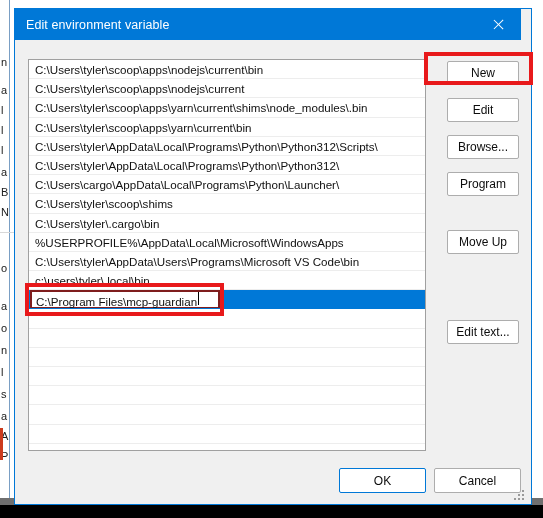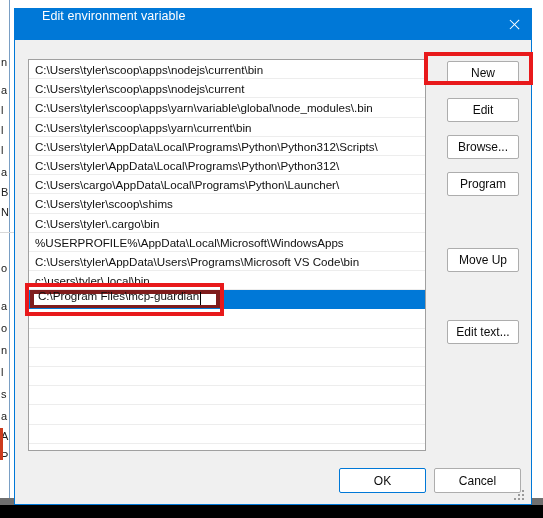--- a/index.html
+++ b/index.html
@@ -101,21 +101,21 @@
     overflow: hidden;
   }
   .titlebar {
     position: absolute;
     left: 0;
     top: 0;
     width: 506px;
     height: 31px;
     background: #0078d7;
     display: flex;
-    padding-left: 16px;
+    align-items: center;
   }
   .title-text {
     margin-left: 11px;
     color: #ffffff;
     font-size: 12.5px;
     letter-spacing: 0.1px;
     font-family: "Liberation Sans", sans-serif;
     white-space: nowrap;
   }
   .close-btn {
@@ -181,24 +181,24 @@
   .lb-row.empty { color: transparent; }
 
   
   .inline-edit {
     position: absolute;
     left: 1px;
     top: 0px;
     width: 190px;
     height: 19px;
     background: #ffffff;
-    border: 4px solid #7f1d1d;
+    border: 2px solid #7f1d1d;
     box-sizing: border-box;
     display: flex;
-    align-items: flex-end;
+    align-items: flex-start;
     padding-left: 4px;
   }
   .inline-edit-text {
     font-size: 11.6px;
     color: #101010;
     white-space: nowrap;
     font-family: "Liberation Sans", sans-serif;
   }
   .caret {
     display: inline-block;
@@ -294,21 +294,21 @@
     <div class="titlebar">
       <div class="title-text">Edit environment variable</div>
       <div class="close-btn">
         <div class="close-glyph"></div>
       </div>
     </div>
 
     <div class="listbox">
       <div class="lb-row">C:\Users\tyler\scoop\apps\nodejs\current\bin</div>
       <div class="lb-row">C:\Users\tyler\scoop\apps\nodejs\current</div>
-      <div class="lb-row">C:\Users\tyler\scoop\apps\yarn\variable\global\node_modules\.bin</div>
+      <div class="lb-row">C:\Users\tyler\scoop\apps\yarn\current\shims\node_modules\.bin</div>
       <div class="lb-row">C:\Users\tyler\scoop\apps\yarn\current\bin</div>
       <div class="lb-row">C:\Users\tyler\AppData\Local\Programs\Python\Python312\Scripts\</div>
       <div class="lb-row">C:\Users\tyler\AppData\Local\Programs\Python\Python312\</div>
       <div class="lb-row">C:\Users\cargo\AppData\Local\Programs\Python\Launcher\</div>
       <div class="lb-row">C:\Users\tyler\scoop\shims</div>
       <div class="lb-row">C:\Users\tyler\.cargo\bin</div>
       <div class="lb-row">%USERPROFILE%\AppData\Local\Microsoft\WindowsApps</div>
       <div class="lb-row">C:\Users\tyler\AppData\Users\Programs\Microsoft VS Code\bin</div>
       <div class="lb-row">c:\users\tyler\.local\bin</div>
 
@@ -326,21 +326,21 @@
       <div class="lb-row empty">&nbsp;</div>
       <div class="lb-row empty">&nbsp;</div>
       <div class="lb-row empty">&nbsp;</div>
       <div class="lb-row empty">&nbsp;</div>
     </div>
 
     <div class="btn side-btn" style="top:52px">New</div>
     <div class="btn side-btn" style="top:89px">Edit</div>
     <div class="btn side-btn" style="top:126px">Browse...</div>
     <div class="btn side-btn" style="top:163px">Program</div>
-    <div class="btn side-btn" style="top:239px">Move Up</div>
+    <div class="btn side-btn" style="top:221px">Move Up</div>
     <div class="btn side-btn" style="top:311px">Edit text...</div>
 
     <div class="btn default-btn" style="left:324px;top:459px;width:87px;height:25px">OK</div>
     <div class="btn" style="left:419px;top:459px;width:87px;height:25px">Cancel</div>
 
     <div class="grip">
       <i style="left:8px;top:2px"></i>
       <i style="left:8px;top:6px"></i>
         <i style="left:4px;top:6px"></i>
       <i style="left:8px;top:10px"></i>

